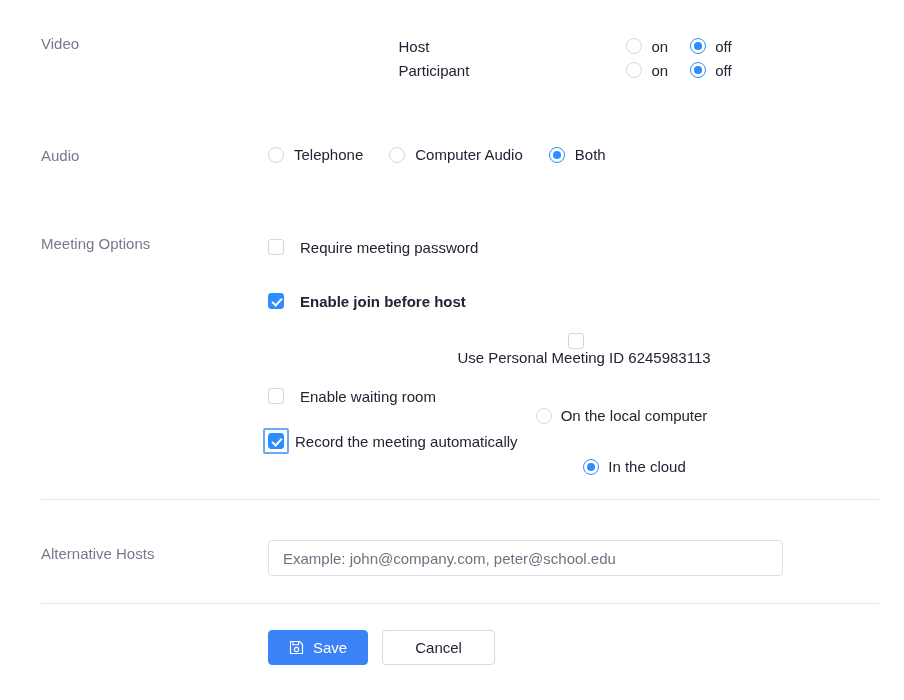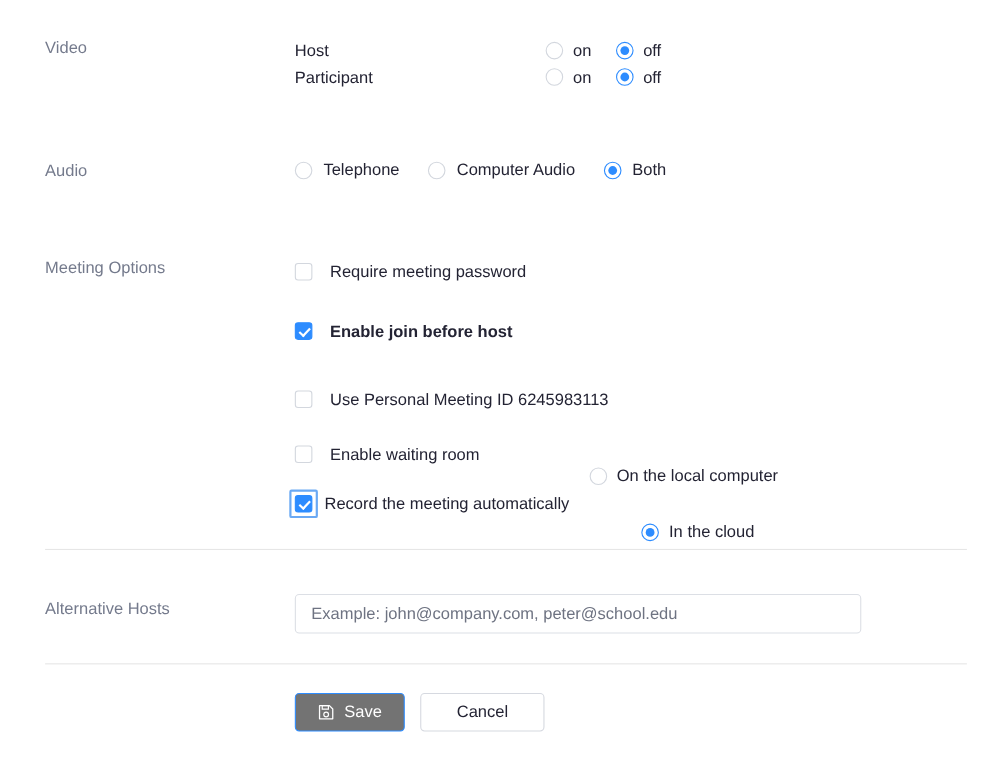--- a/index.html
+++ b/index.html
@@ -113,20 +113,21 @@
     border: 2px solid #6aa9f4;
     border-radius: 2px;
     flex: 0 0 auto;
   }
 
   
   .vid-row {
     display: flex;
     align-items: center;
     height: 24px;
+    justify-content: center;
   }
   .vid-name {
     width: 228px;
     color: #232333;
     font-size: 15px;
   }
   .opt {
     display: flex;
     align-items: center;
     margin-right: 22px;
@@ -223,21 +224,21 @@
     font-family: "Liberation Sans", sans-serif;
     font-size: 15px;
     border-radius: 4px;
     box-sizing: border-box;
     cursor: pointer;
     display: inline-flex;
     align-items: center;
     justify-content: center;
   }
   .btn-save {
-    background: #737373;
+    background: #3b82f6;
     border: 1px solid #2d8cff;
     color: #ffffff;
     height: 35px;
     padding: 0 20px;
     min-width: 94px;
   }
   .btn-save .save-icon {
     display: inline-flex;
     margin-right: 9px;
   }
@@ -315,21 +316,21 @@
         <span class="checkbox"></span>
         <span class="mo-label">Require meeting password</span>
       </div>
 
       <div class="mo-row" style="margin-top:28px;font-weight:bold;">
         <span class="checkbox checked"></span>
         <span class="mo-label">Enable join before host</span>
       </div>
 
 
-      <div class="mo-row" style="margin-top:36px;">
+      <div class="mo-row" style="margin-top:19px;flex-direction:column;">
         <span class="checkbox"></span>
         <span class="mo-label">Use Personal Meeting ID 6245983113</span>
       </div>
 
       <div class="mo-row" style="margin-top:24px;text-align:right;">
         <span class="checkbox"></span>
         <span class="mo-label">Enable waiting room</span>
       </div>
 
       <div class="mo-row focused" style="margin-top:19px;margin-left:-5px;">

